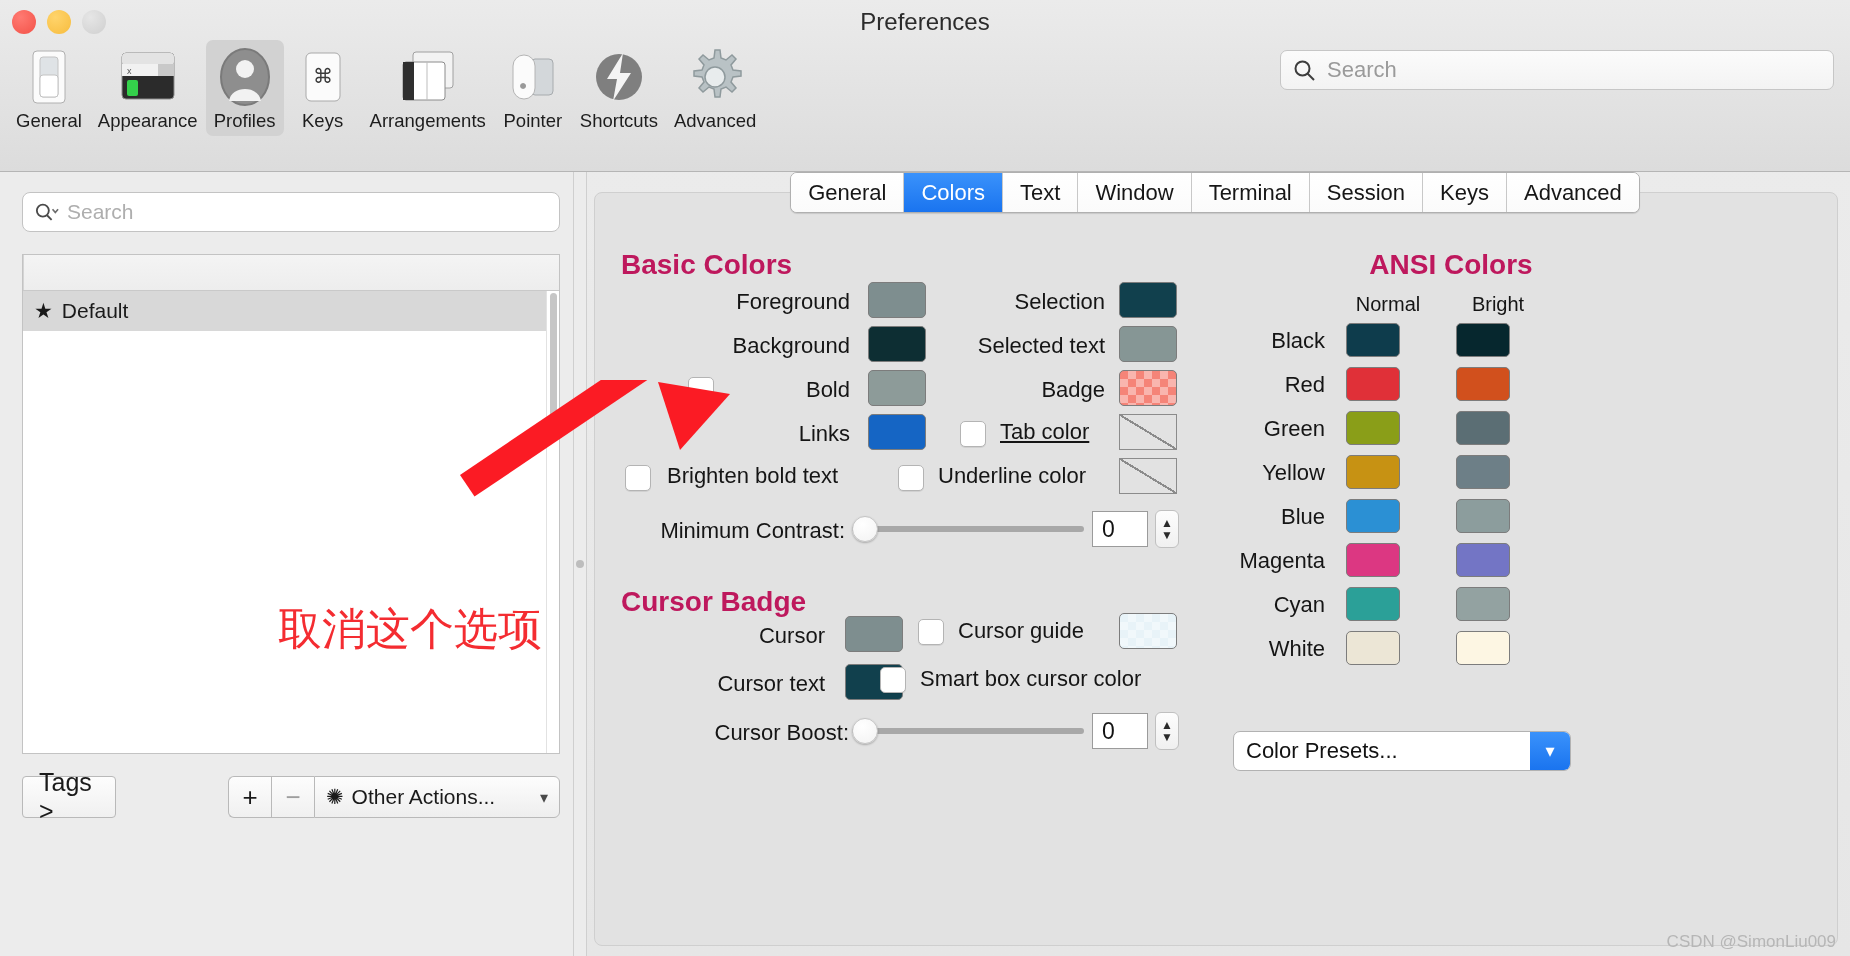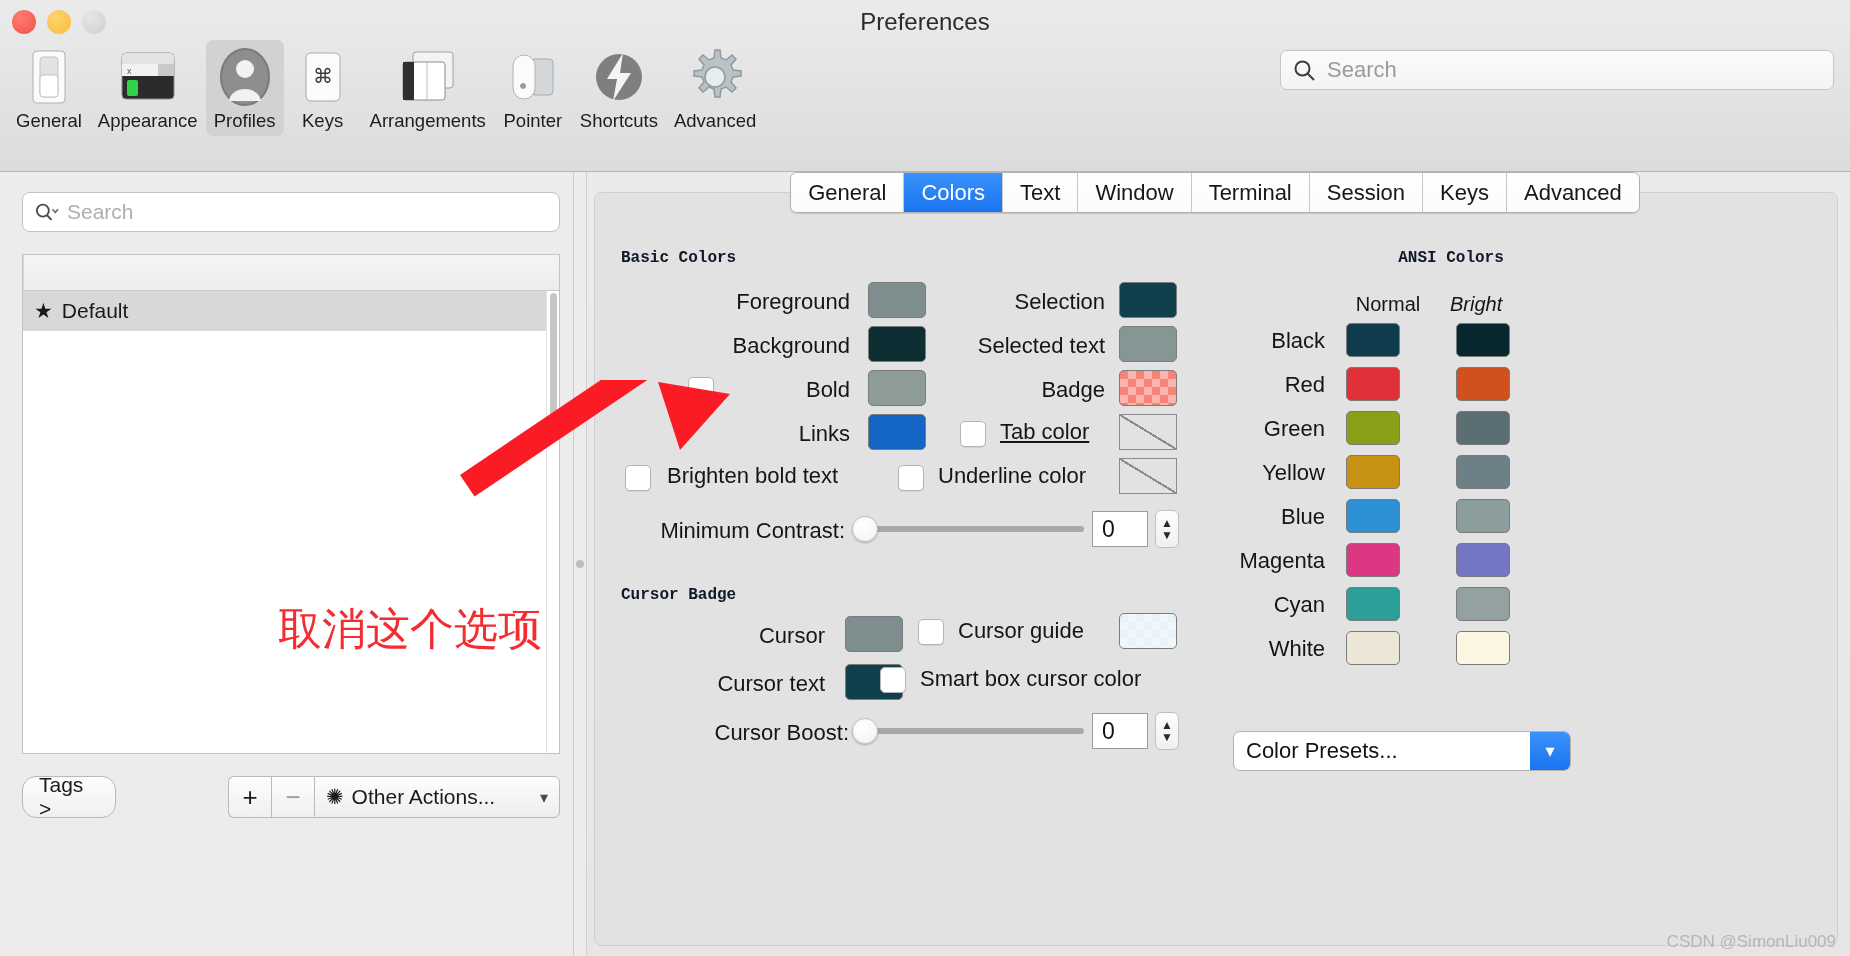--- a/index.html
+++ b/index.html
@@ -122,22 +122,22 @@
 
   .left-bottom {
     margin-top: 22px;
     width: 538px;
     display: flex; align-items: center;
     flex: none;
   }
   .btn {
     background: linear-gradient(#fdfdfd,#f0f0f0);
     border: 1px solid #b9b9b9;
-    border-radius: 14px;
-    font-size: 21px; color: #1a1a1a;
+    border-radius: 4px;
+    font-size: 25px; color: #1a1a1a;
     display: flex; align-items: center; justify-content: center;
   }
   .tags-btn { height: 42px; padding: 0 16px; }
   .seg-group { margin-left: 112px; display: flex; align-items: stretch; }
   .seg {
     height: 42px; width: 43px;
     background: linear-gradient(#fdfdfd,#f0f0f0);
     border: 1px solid #b9b9b9;
     font-size: 26px; color: #1a1a1a;
     display: flex; align-items: center; justify-content: center;
@@ -198,21 +198,21 @@
   .panel {
     position: absolute;
     top: 20px; left: 14px; right: 12px; bottom: 10px;
     background: #e2e2e2;
     border: 1px solid #cfcfcf;
     border-radius: 8px;
   }
 
   .sec-title {
     position: absolute;
-    font-size: 16px; font-weight: bold; color: #0f172a; font-family: Liberation Mono, monospace;
+    font-size: 28px; font-weight: bold; color: #be185d;
   }
 
   .row-label {
     position: absolute;
     font-size: 22px; color: #151515;
     white-space: nowrap;
   }
   .row-label.r { text-align: right; }
 
   .swatch {
@@ -566,21 +566,21 @@
         </div>
         <div class="numfield" style="left:497px; top:520px;">0</div>
         <div class="stepper" style="left:560px; top:519px;">
           <span>▲</span>
           <span>▼</span>
         </div>
 
         <div class="sec-title" style="left:736px; top:56px; width:240px; text-align:center;">ANSI Colors</div>
 
         <div class="ansi-col-head" style="left:745px; top:100px; width:96px; text-align:center;">Normal</div>
-        <div class="ansi-col-head" style="left:855px; top:100px; width:96px; font-style:italic;">Bright</div>
+        <div class="ansi-col-head" style="left:855px; top:100px; width:96px; text-align:center;">Bright</div>
 
         <div id="ansi-rows">
             <div class="row-label r" style="left: 600px; width: 130px; top: 135px;">Black</div>
             <div class="swatch sm" style="left: 751px; top: 130px; background: rgb(14, 60, 76);"></div>
             <div class="swatch sm" style="left: 861px; top: 130px; background: rgb(6, 39, 46);"></div>
             <div class="row-label r" style="left: 600px; width: 130px; top: 179px;">Red</div>
             <div class="swatch sm" style="left: 751px; top: 174px; background: rgb(224, 48, 56);"></div>
             <div class="swatch sm" style="left: 861px; top: 174px; background: rgb(209, 80, 29);"></div>
             <div class="row-label r" style="left: 600px; width: 130px; top: 223px;">Green</div>
             <div class="swatch sm" style="left: 751px; top: 218px; background: rgb(138, 158, 24);"></div>

